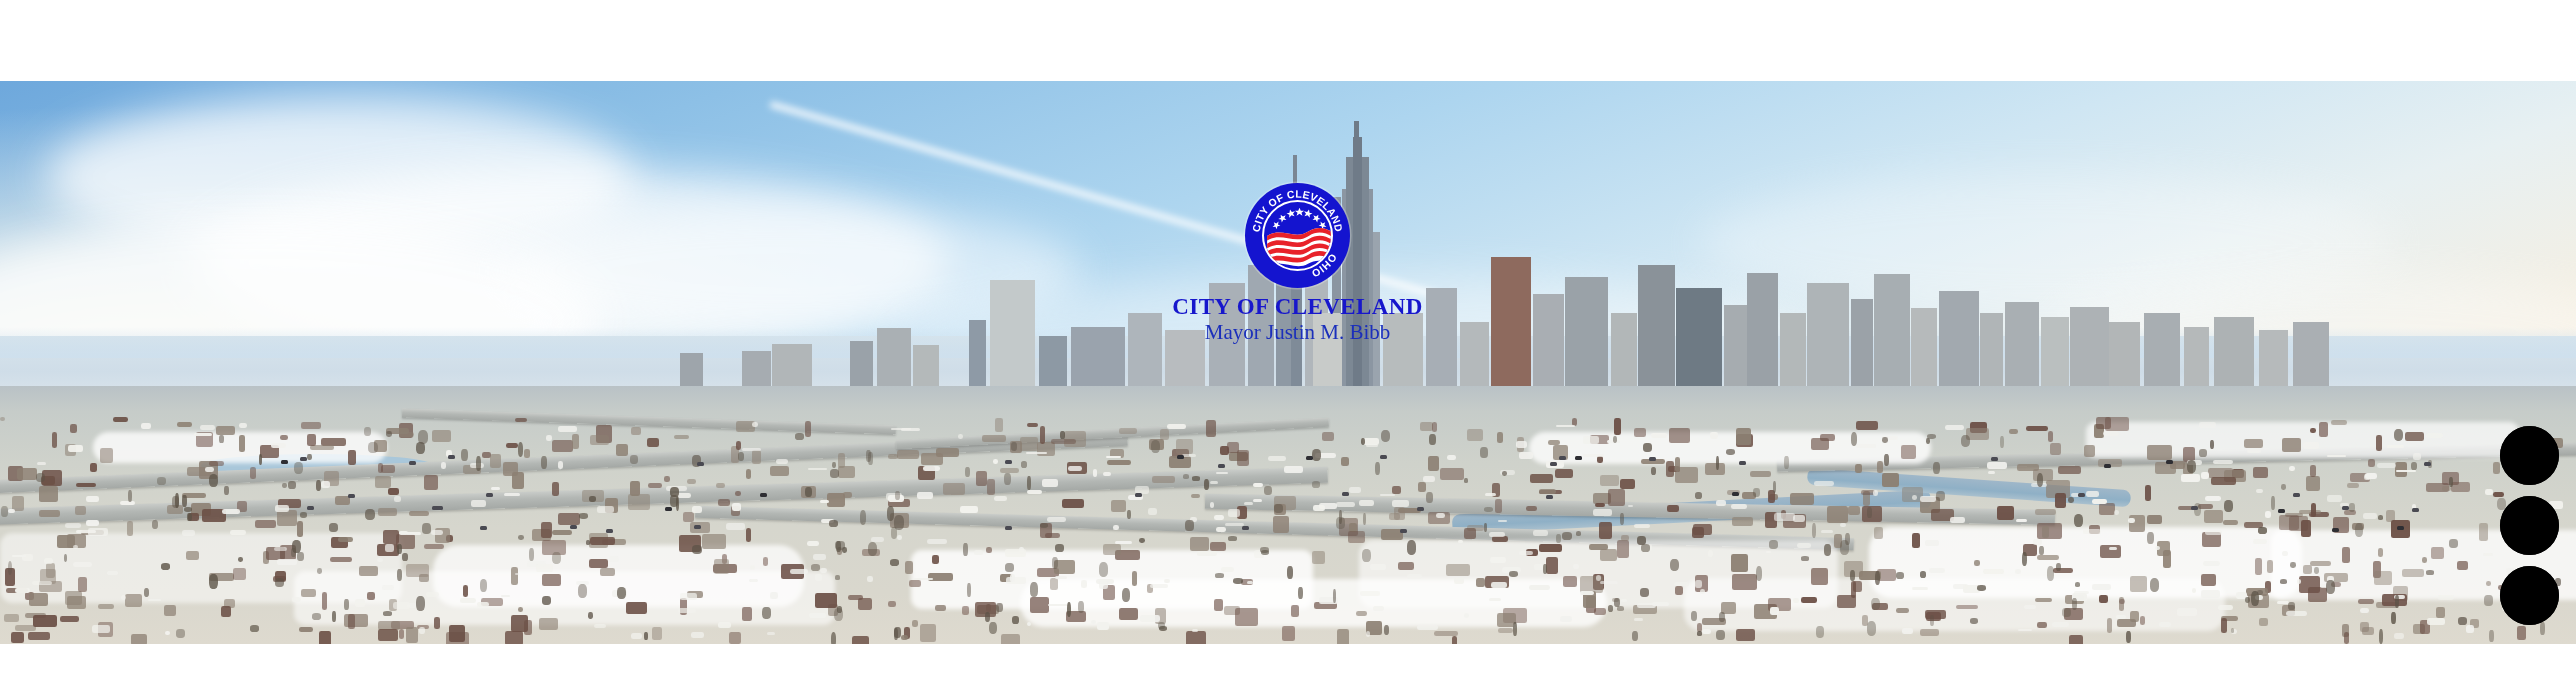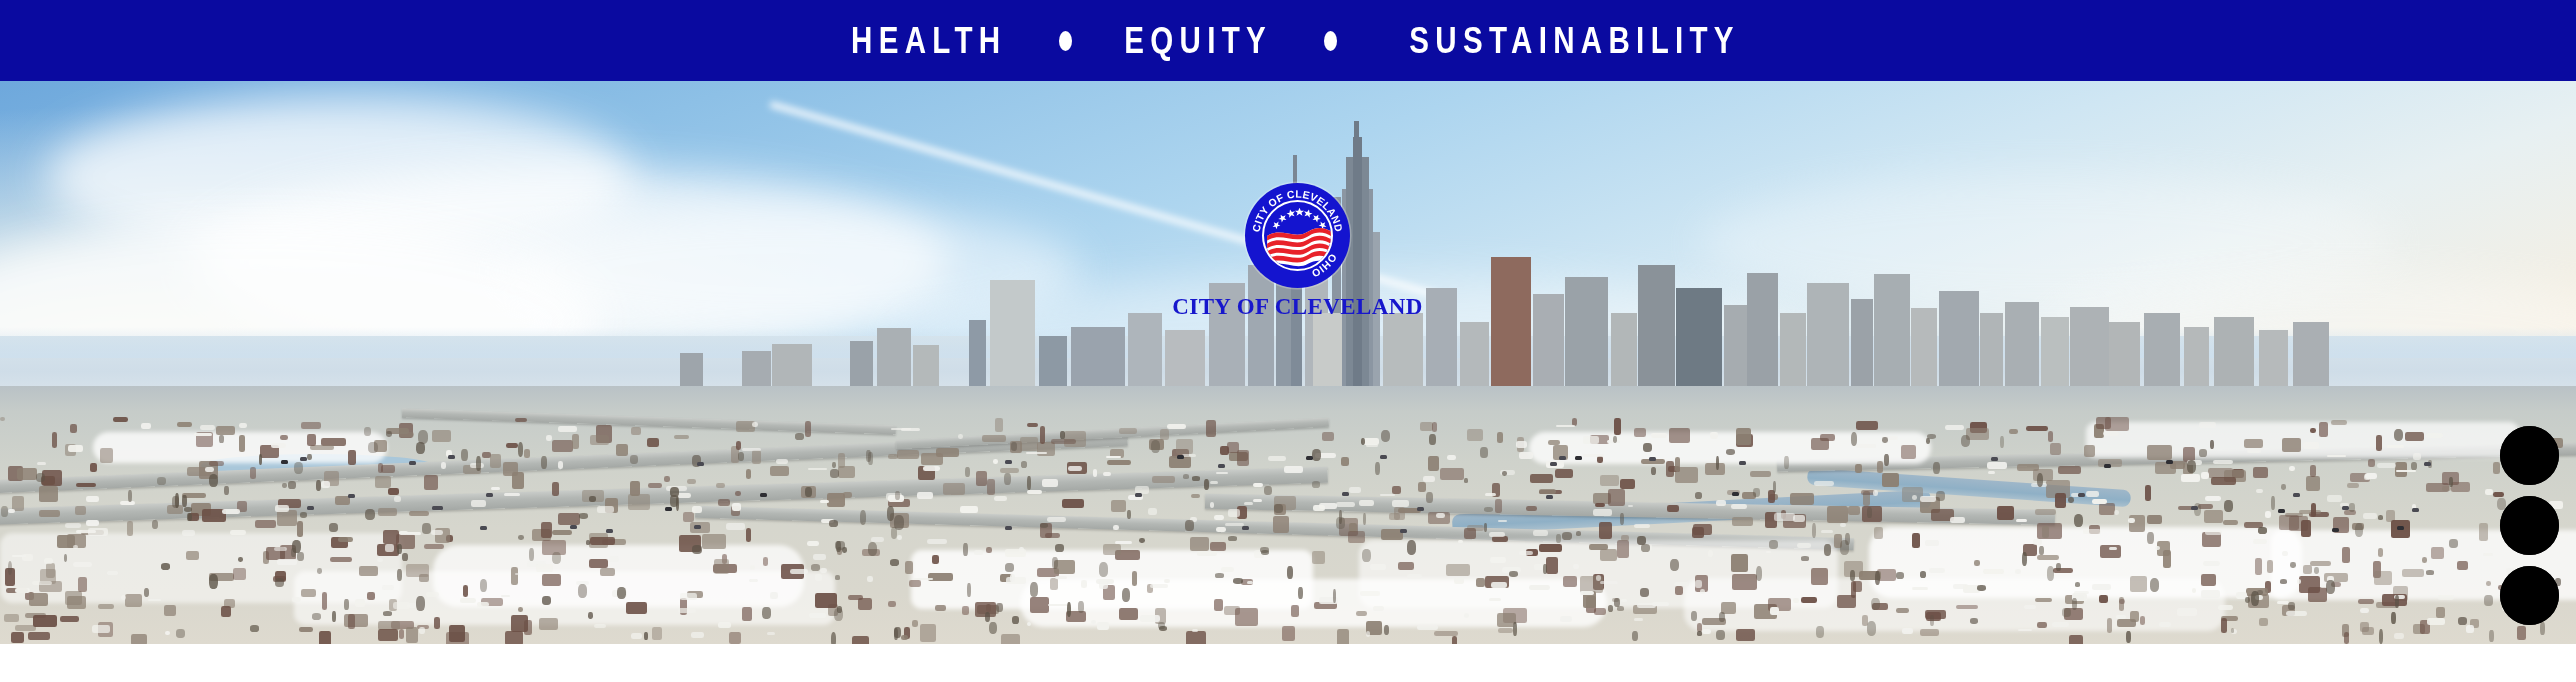--- a/index.html
+++ b/index.html
@@ -232,29 +232,20 @@
     justify-content:center;
     cursor:pointer;
   }
   .social-btn svg { display:block; }
 </style>
 </head>
 <body>
 
 <div id="page">
 
-  <div class="tagline-bar">
-    <div class="tagline-inner">
-      <div class="tagline-word">HEALTH</div>
-      <div class="tagline-dot"></div>
-      <div class="tagline-word">EQUITY</div>
-      <div class="tagline-dot"></div>
-      <div class="tagline-word">SUSTAINABILITY</div>
-    </div>
-  </div>
 
   <div class="hero">
 
     <div class="sky"></div>
     <div class="cloud c1"></div>
     <div class="cloud c2"></div>
     <div class="cloud c3"></div>
     <div class="cloud c4"></div>
     <div class="cloud c5"></div>
     <div class="cloud c6"></div>
@@ -1562,20 +1553,21 @@
               <path d="M4,44 C22,32 40,50 58,38 C72,29 84,36 90,40 L90,82 C82,78 70,72 57,80 C40,90 22,72 4,84 Z" fill="#ffffff"></path>
               <path d="M4,44 C22,32 40,50 58,38 C72,29 84,36 90,40 L90,46 C84,42 72,35 58,44 C40,56 22,38 4,50 Z" fill="#e8222a"></path>
               <path d="M4,54 C22,42 40,60 58,48 C72,39 84,46 90,50 L90,56 C84,52 72,45 58,54 C40,66 22,48 4,60 Z" fill="#e8222a"></path>
               <path d="M4,64 C22,52 40,70 58,58 C72,49 84,56 90,60 L90,66 C84,62 72,55 58,64 C40,76 22,58 4,70 Z" fill="#e8222a"></path>
               <path d="M4,74 C22,62 40,80 58,68 C72,59 84,66 90,70 L90,76 C84,72 72,65 58,74 C40,86 22,68 4,80 Z" fill="#e8222a"></path>
             </g>
           </svg>
         </div>
       </div>
       <div class="brand-title">CITY OF CLEVELAND</div>
+      <div class="brand-sub">Mayor Justin M. Bibb</div>
     </div>
 
 
     <div class="social">
 
       <div class="social-btn" title="YouTube">
         <svg width="59" height="59" viewBox="0 0 76 76" aria-hidden="true">
           <defs>
             <mask id="ytMask">
               <rect x="0" y="0" width="76" height="76" fill="#fff"></rect>

